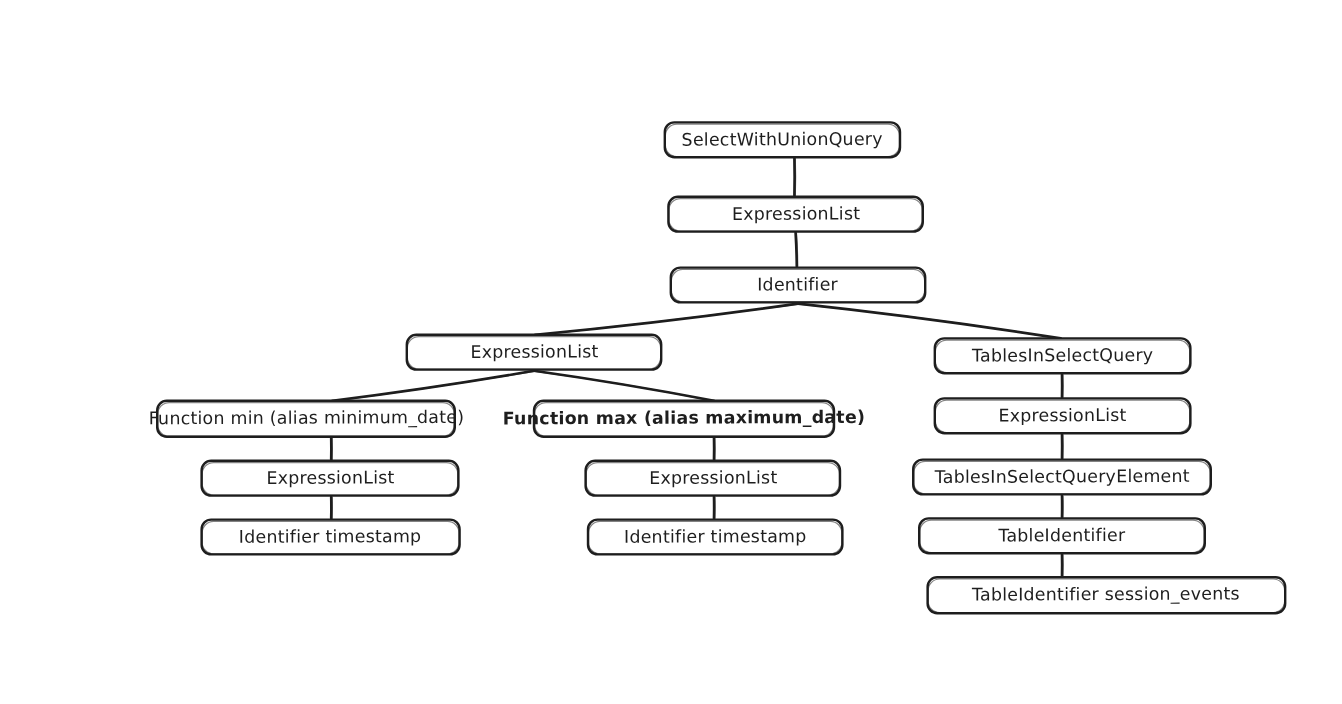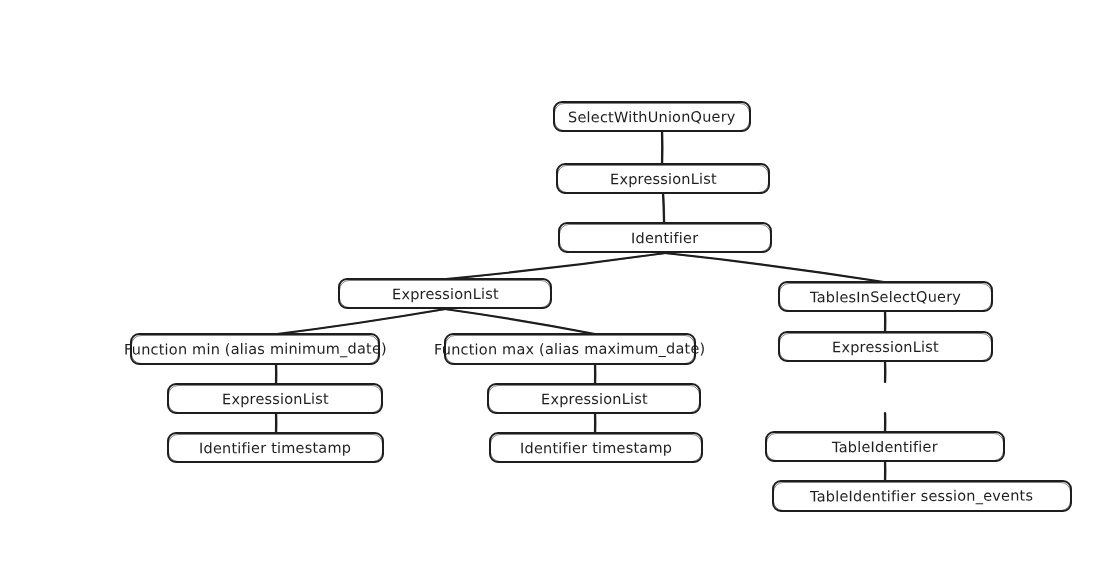--- a/index.html
+++ b/index.html
@@ -133,31 +133,34 @@
     </div>
     <div class="node" style="left: 338px; top: 278px; width: 214px; height: 31px;">
       <span>ExpressionList</span>
     </div>
     <div class="node" style="left: 778px; top: 281px; width: 215px; height: 31px;">
       <span>TablesInSelectQuery</span>
     </div>
     <div class="node" style="left: 130px; top: 333px; width: 250px; height: 32px;">
       <span>Function min (alias minimum_date)</span>
     </div>
-    <div class="node" style="left: 444px; top: 333px; width: 252px; height: 32px;">
+    <div class="node" style="left: 444px; top: 333px; width: 252px; height: 32px; font-weight: bold;">
       <span>Function max (alias maximum_date)</span>
     </div>
     <div class="node" style="left: 778px; top: 331px; width: 215px; height: 31px;">
       <span>ExpressionList</span>
     </div>
     <div class="node" style="left: 167px; top: 383px; width: 216px; height: 31px;">
       <span>ExpressionList</span>
     </div>
     <div class="node" style="left: 487px; top: 383px; width: 214px; height: 31px;">
       <span>ExpressionList</span>
+    </div>
+    <div class="node" style="left: 760px; top: 382px; width: 250px; height: 31px;">
+      <span>TablesInSelectQueryElement</span>
     </div>
     <div class="node" style="left: 167px; top: 432px; width: 217px; height: 31px;">
       <span>Identifier timestamp</span>
     </div>
     <div class="node" style="left: 489px; top: 432px; width: 214px; height: 31px;">
       <span>Identifier timestamp</span>
     </div>
     <div class="node" style="left: 765px; top: 431px; width: 240px; height: 31px;">
       <span>TableIdentifier</span>
     </div>

